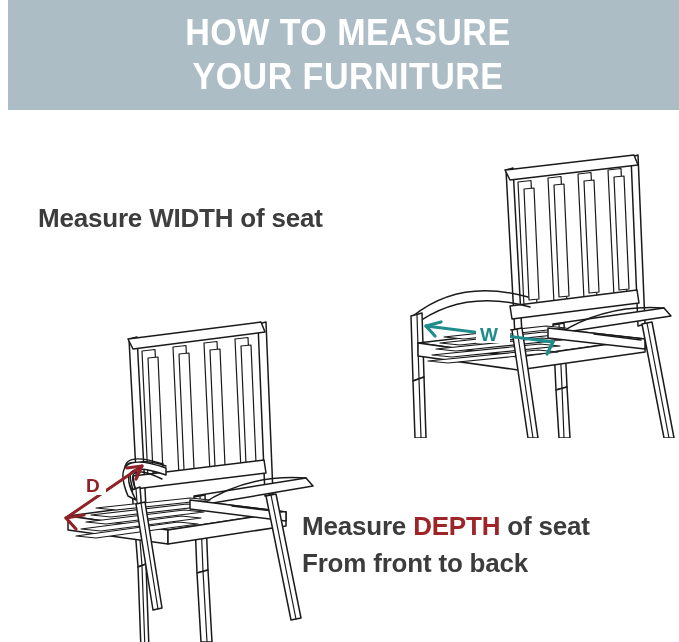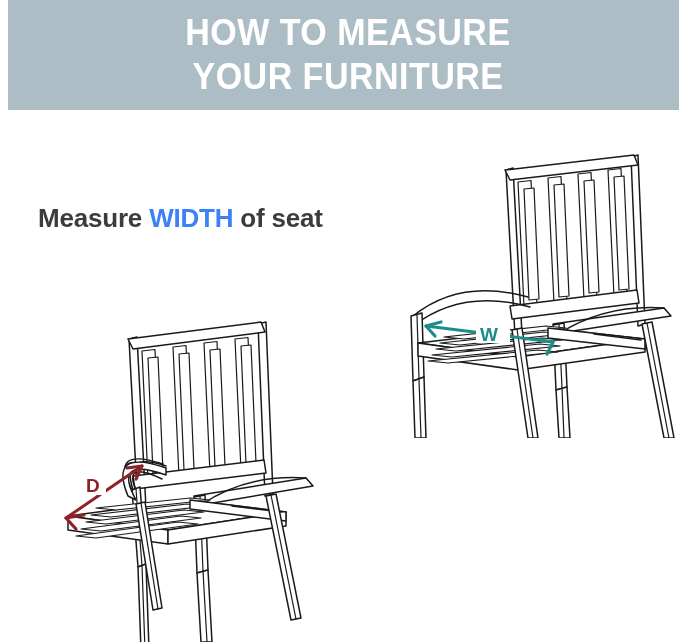--- a/index.html
+++ b/index.html
@@ -35,21 +35,21 @@
     color:#3c3c3c;
     font-family:"Liberation Sans", sans-serif;
     font-weight:700;
     font-size:26px;
     line-height:37px;
     letter-spacing:-0.2px;
     white-space:nowrap;
   }
   #caption-width{left:38px;top:200px;}
   #caption-depth{left:302px;top:508px;}
-  .kw-width{color:#3b82f6;}
+  .kw-width{color:#404040;}
   .kw-depth{color:#9e2427;}
 
   
   .chair-svg{position:absolute;}
   #chair-top{left:398px;top:138px;}
   #chair-bottom{left:18px;top:318px;}
 
   .ln{fill:none;stroke:#1a1a1a;stroke-width:1.5;stroke-linejoin:round;stroke-linecap:round;}
   .ln-thin{fill:none;stroke:#1a1a1a;stroke-width:1.2;stroke-linejoin:round;stroke-linecap:round;}
   .fillw{fill:#ffffff;stroke:#1a1a1a;stroke-width:1.5;stroke-linejoin:round;}
@@ -75,20 +75,24 @@
 
   <div class="banner">
     <div class="banner-line">HOW TO MEASURE</div>
     <div class="banner-line">YOUR FURNITURE</div>
   </div>
 
   <div class="caption" id="caption-width">
     <div><span>Measure </span><span class="kw-width">WIDTH</span><span> of seat</span></div>
   </div>
 
+  <div class="caption" id="caption-depth">
+    <div><span>Measure </span><span class="kw-depth">DEPTH</span><span> of seat</span></div>
+    <div>From front to back</div>
+  </div>
 
   <svg class="chair-svg" id="chair-top" width="281" height="300" viewBox="0 0 281 300">
 
     <path class="fillw" d="M108 32 L115 30 L124 196 L117 198 Z"></path>
 
     <path class="fillw" d="M233 19 L240 17 L247 186 L240 188 Z"></path>
 
     <path class="fillw" d="M107 32 L236 17 L240 27 L112 42 Z"></path>
 
     <path class="fillw-thin" d="M120 44 L133 42.5 L139 167 L126 168.5 Z"></path>

